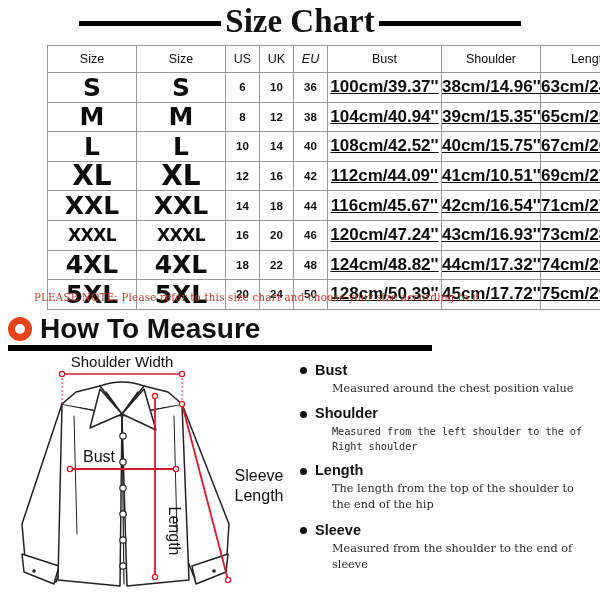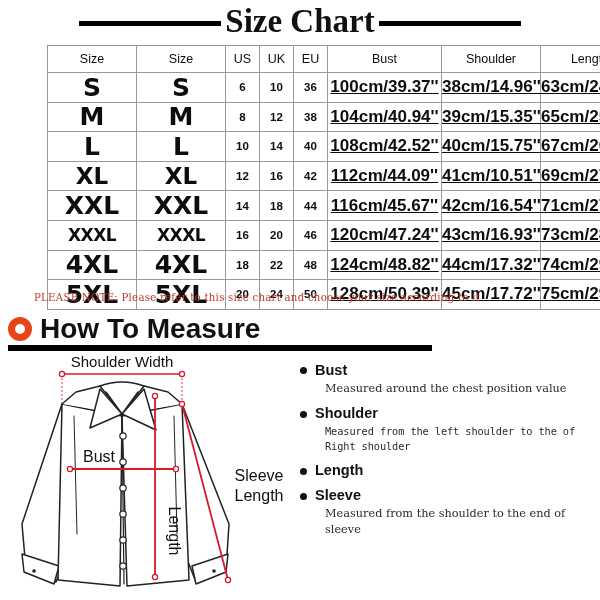--- a/index.html
+++ b/index.html
@@ -62,36 +62,36 @@
     font-size: 12.5px;
     font-weight: 400;
   }
   .size-table tbody td { height: 28.6px; }
 
   
   .col-size1 { width: 88px; }
   .col-size2 { width: 88px; }
   .col-us    { width: 33px; }
   .col-uk    { width: 33px; }
-  .col-eu    { width: 33px; }
+  .col-eu    { width: 33px; font-style: italic; }
   .col-bust  { width: 113px; }
   .col-shou  { width: 98px; }
   .col-len   { width: 98px; }
 
   .cell-size {
     font-family: "DejaVu Sans", sans-serif;
     font-weight: 400;
     color: #000;
     line-height: 1;
     white-space: nowrap;
   }
   .sz-1 { font-size: 25px; }
   .sz-2 { font-size: 25px; }
   .sz-3 { font-size: 25px; }
-  .sz-4 { font-size: 23px; }
+  .sz-4 { font-size: 28px; }
   .sz-5 { font-size: 25px; }
   .sz-6 { font-size: 17px; letter-spacing:-0.5px; }
   .sz-7 { font-size: 25px; }
   .sz-8 { font-size: 25px; }
 
   .cell-num  { font-size: 11.5px; }
   .cell-meas { font-size: 17px; text-decoration: underline; }
 
   
   .note {
@@ -162,21 +162,21 @@
     flex: 0 0 auto;
   }
   .bullet-title {
     font-family: "Liberation Sans", sans-serif;
     font-weight: 700;
     font-size: 14.5px;
     color: #111;
     line-height: 1.1;
   }
   .bullet-desc {
-    margin-left: 25px;
+    margin-left: 32px;
     margin-top: 2px;
     font-family: "DejaVu Serif", serif;
     font-size: 11.3px;
     line-height: 1.45;
     color: #2a2a2a;
     max-width: 268px;
   }
   .bullet-item.mono .bullet-desc {
     font-family: "DejaVu Sans Mono", monospace;
     font-size: 10.3px;
@@ -393,20 +393,21 @@
       <span class="bullet-title">Shoulder</span>
     </div>
     <div class="bullet-desc">Measured from the left shoulder to the of Right shoulder</div>
   </div>
 
   <div class="bullet-item">
     <div class="bullet-head">
       <span class="bullet-dot"></span>
       <span class="bullet-title">Length</span>
     </div>
+    <div class="bullet-desc">The length from the top of the shoulder to the end of the hip</div>
   </div>
 
   <div class="bullet-item">
     <div class="bullet-head">
       <span class="bullet-dot"></span>
       <span class="bullet-title">Sleeve</span>
     </div>
     <div class="bullet-desc">Measured from the shoulder to the end of sleeve</div>
   </div>
 

